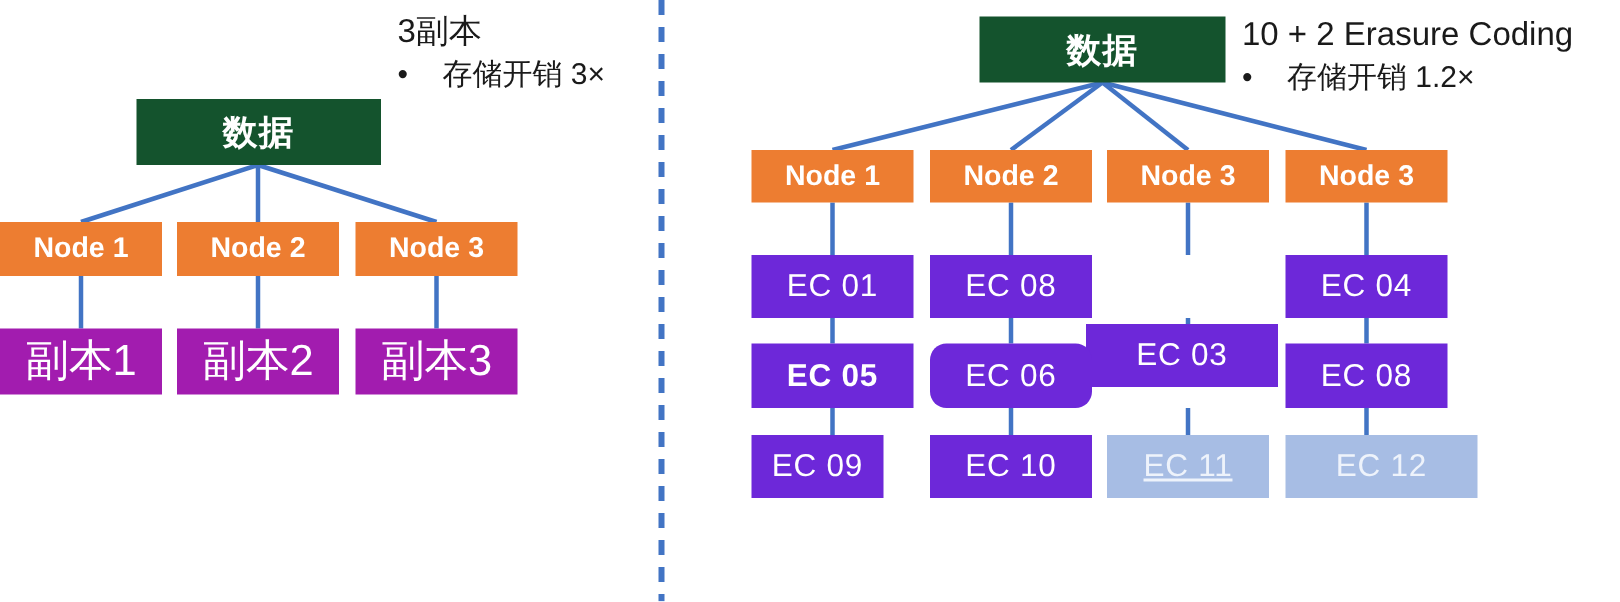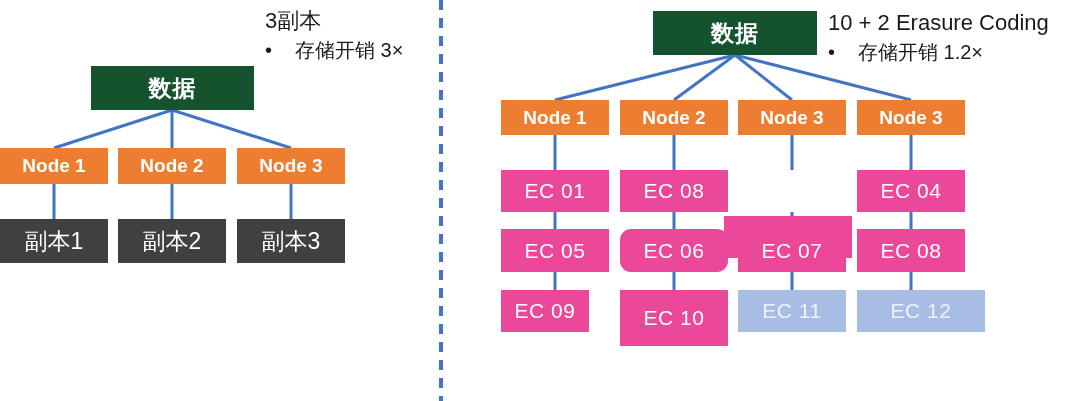--- a/index.html
+++ b/index.html
@@ -40,25 +40,25 @@
     font-size: 23px;
     letter-spacing: 1px;
     font-weight: bold;
   }
   .box-node {
     background: #ed7d31;
     font-weight: bold;
     font-size: 19px;
   }
   .box-replica {
-    background: #404040;
-    font-size: 23px;
+    background: #a21caf;
+    font-size: 29px;
   }
   .box-ec {
-    background: #ec4899;
+    background: #6d28d9;
     font-size: 21px;
     letter-spacing: 0.5px;
   }
   .box-ec.parity {
     background: #a7bde4;
     color: #eef3fb;
   }
   .caption {
     position: absolute;
     color: #1a1a1a;
@@ -163,23 +163,22 @@
   <div class="box box-node" style="left:501px; top:100px; width:108px; height:35px;">Node 1</div>
   <div class="box box-node" style="left:620px; top:100px; width:108px; height:35px;">Node 2</div>
   <div class="box box-node" style="left:738px; top:100px; width:108px; height:35px;">Node 3</div>
   <div class="box box-node" style="left:857px; top:100px; width:108px; height:35px;">Node 3</div>
 
   <div class="box box-ec" style="left:501px; top:170px; width:108px; height:42px;">EC 01</div>
   <div class="box box-ec" style="left:620px; top:170px; width:108px; height:42px;">EC 08</div>
   <div class="box box-ec" style="left:724px; top:170px; width:128px; height:42px;margin-top:46px;">EC 03</div>
   <div class="box box-ec" style="left:857px; top:170px; width:108px; height:42px;">EC 04</div>
 
-  <div class="box box-ec" style="left:501px; top:229px; width:108px; height:43px;">EC 05</div>
+  <div class="box box-ec" style="left:501px; top:229px; width:108px; height:43px;font-weight:bold;">EC 05</div>
   <div class="box box-ec" style="left:620px; top:229px; width:108px; height:43px;border-radius:11px;">EC 06</div>
-  <div class="box box-ec" style="left:738px; top:229px; width:108px; height:43px;">EC 07</div>
   <div class="box box-ec" style="left:857px; top:229px; width:108px; height:43px;">EC 08</div>
 
   <div class="box box-ec" style="left:501px; top:290px; width:88px; height:42px;">EC 09</div>
-  <div class="box box-ec" style="left:620px; top:290px; width:108px; height:56px;">EC 10</div>
-  <div class="box box-ec parity" style="left:738px; top:290px; width:108px; height:42px;">EC 11</div>
+  <div class="box box-ec" style="left:620px; top:290px; width:108px; height:42px;">EC 10</div>
+  <div class="box box-ec parity" style="left:738px; top:290px; width:108px; height:42px;text-decoration:underline;">EC 11</div>
   <div class="box box-ec parity" style="left:857px; top:290px; width:128px; height:42px;">EC 12</div>
 
 </div>
 
 </body></html>

